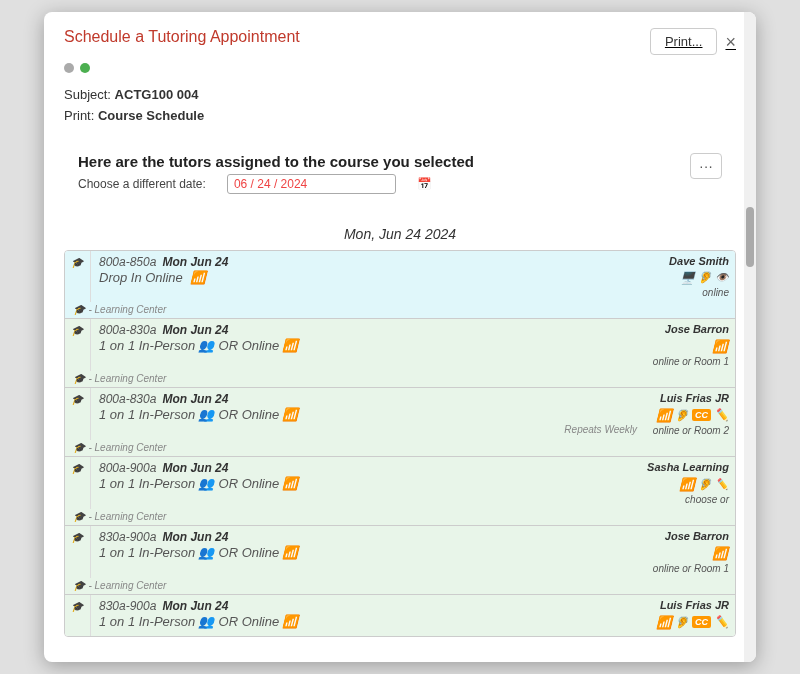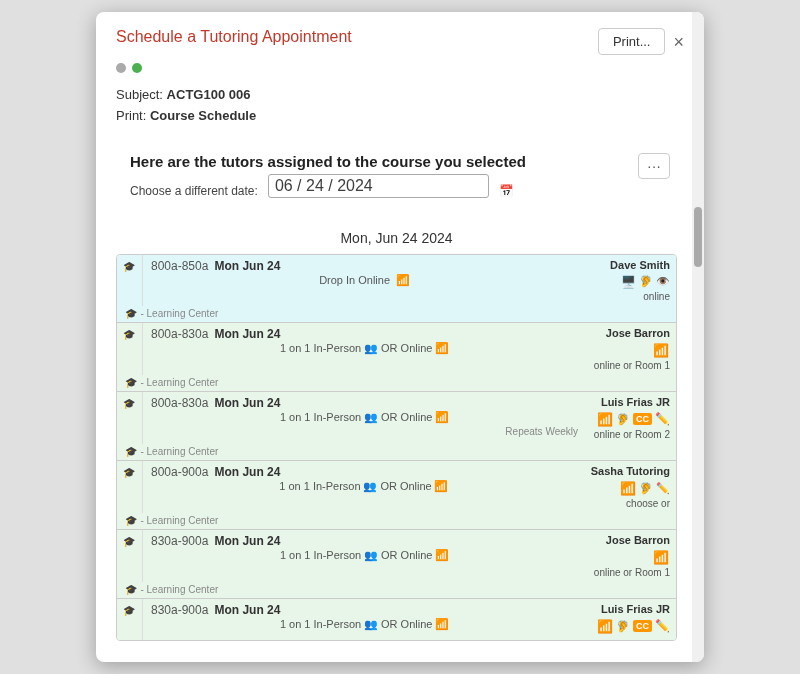--- a/index.html
+++ b/index.html
@@ -9,21 +9,21 @@
       background: #e0e0e0;
       display: flex;
       justify-content: center;
       align-items: center;
       width: 800px;
       height: 674px;
       overflow: hidden;
     }
     .modal {
       background: #fff;
-      width: 608px;
+      width: 712px;
       height: 650px;
       border-radius: 8px;
       box-shadow: 0 4px 20px rgba(0,0,0,0.3);
       display: flex;
       flex-direction: column;
       overflow: hidden;
       position: relative;
     }
     .modal-header {
       padding: 16px 20px 8px 20px;
@@ -35,20 +35,21 @@
     }
     .modal-title {
       color: #c0392b;
       font-size: 16px;
       font-weight: normal;
     }
     .header-controls {
       display: flex;
       align-items: center;
       gap: 8px;
+      text-decoration: underline;
     }
     .print-btn {
       border: 1px solid #ccc;
       background: #fff;
       padding: 5px 14px;
       border-radius: 4px;
       cursor: pointer;
       font-size: 13px;
       color: #333;
     }
@@ -89,51 +90,52 @@
       margin-bottom: 4px;
       color: #222;
     }
     .info-box-sub {
       font-size: 12px;
       color: #444;
       margin-bottom: 6px;
     }
     .date-row {
       display: flex;
-      align-items: flex-end;
-      gap: 10px;
+      align-items: center;
+      gap: 21px;
       font-size: 12px;
       color: #444;
     }
     .date-input {
       border: 1px solid #aaa;
       border-radius: 3px;
       padding: 2px 6px;
-      font-size: 16px;
-      color: #404040;
+      font-size: 12px;
+      color: #ef4444;
     }
     .more-btn {
       margin-left: auto;
       border: 1px solid #ccc;
       background: #fff;
       border-radius: 4px;
       cursor: pointer;
       padding: 4px 8px;
       font-size: 14px;
       color: #555;
     }
     .info-row {
       display: flex;
       align-items: flex-start;
       justify-content: space-between;
     }
     .main-content {
       flex: 1;
       overflow-y: auto;
-      padding: 0 27px 20px 20px;
+      padding: 0 20px 20px 20px;
+      font-style: italic;
     }
     .date-heading {
       text-align: center;
       font-size: 14px;
       color: #333;
       margin: 14px 0 8px 0;
       font-weight: normal;
     }
     .slots-container {
       border: 1px solid #ccc;
@@ -170,23 +172,22 @@
     .slot-time {
       font-size: 12px;
       color: #555;
     }
     .slot-date {
       font-size: 12px;
       font-weight: bold;
       color: #333;
     }
     .slot-desc {
-      font-size: 11px;
+      font-size: 13px;
       color: #555;
-      text-align: center;
       margin-bottom: 2px;
     }
     .slot-location {
       font-size: 10px;
       color: #888;
       text-align: right;
     }
     .slot-right {
       min-width: 90px;
       max-width: 100px;
@@ -277,21 +278,21 @@
     </div>
   </div>
   <div style="padding: 0 20px 4px 20px; display:flex; gap:6px;">
     <span class="dot dot-gray"></span>
     <span class="dot dot-green"></span>
   </div>
 
   <div class="subject-info">
     <p>
       <span>Subject:</span>
-      <strong>ACTG100 006</strong>
+      <strong>ACTG100 004</strong>
     </p>
     <p>
       <span>Print:</span>
       <strong>Course Schedule</strong>
     </p>
   </div>
 
   <div class="info-box">
     <div class="info-row">
       <div>
@@ -401,21 +402,21 @@
             <span class="slot-icon">🎓</span>
           </div>
           <div class="slot-body">
             <div class="slot-time-row">
               <span class="slot-time">800a-900a</span>
               <span class="slot-date">Mon Jun 24</span>
             </div>
             <div class="slot-desc">1 on 1 In-Person 👥 OR Online 📶</div>
           </div>
           <div class="slot-right">
-            <div class="tutor-name">Sasha Tutoring</div>
+            <div class="tutor-name">Sasha Learning</div>
             <div class="tutor-icons">
               <span class="icon-wifi">📶</span>
               <span class="icon-ear">🦻</span>
               <span class="icon-pencil" style="color:#e53935;">✏️</span>
             </div>
             <div class="tutor-loc">choose or</div>
           </div>
         </div>
         <div class="lc-row">
           <span>🎓</span>

